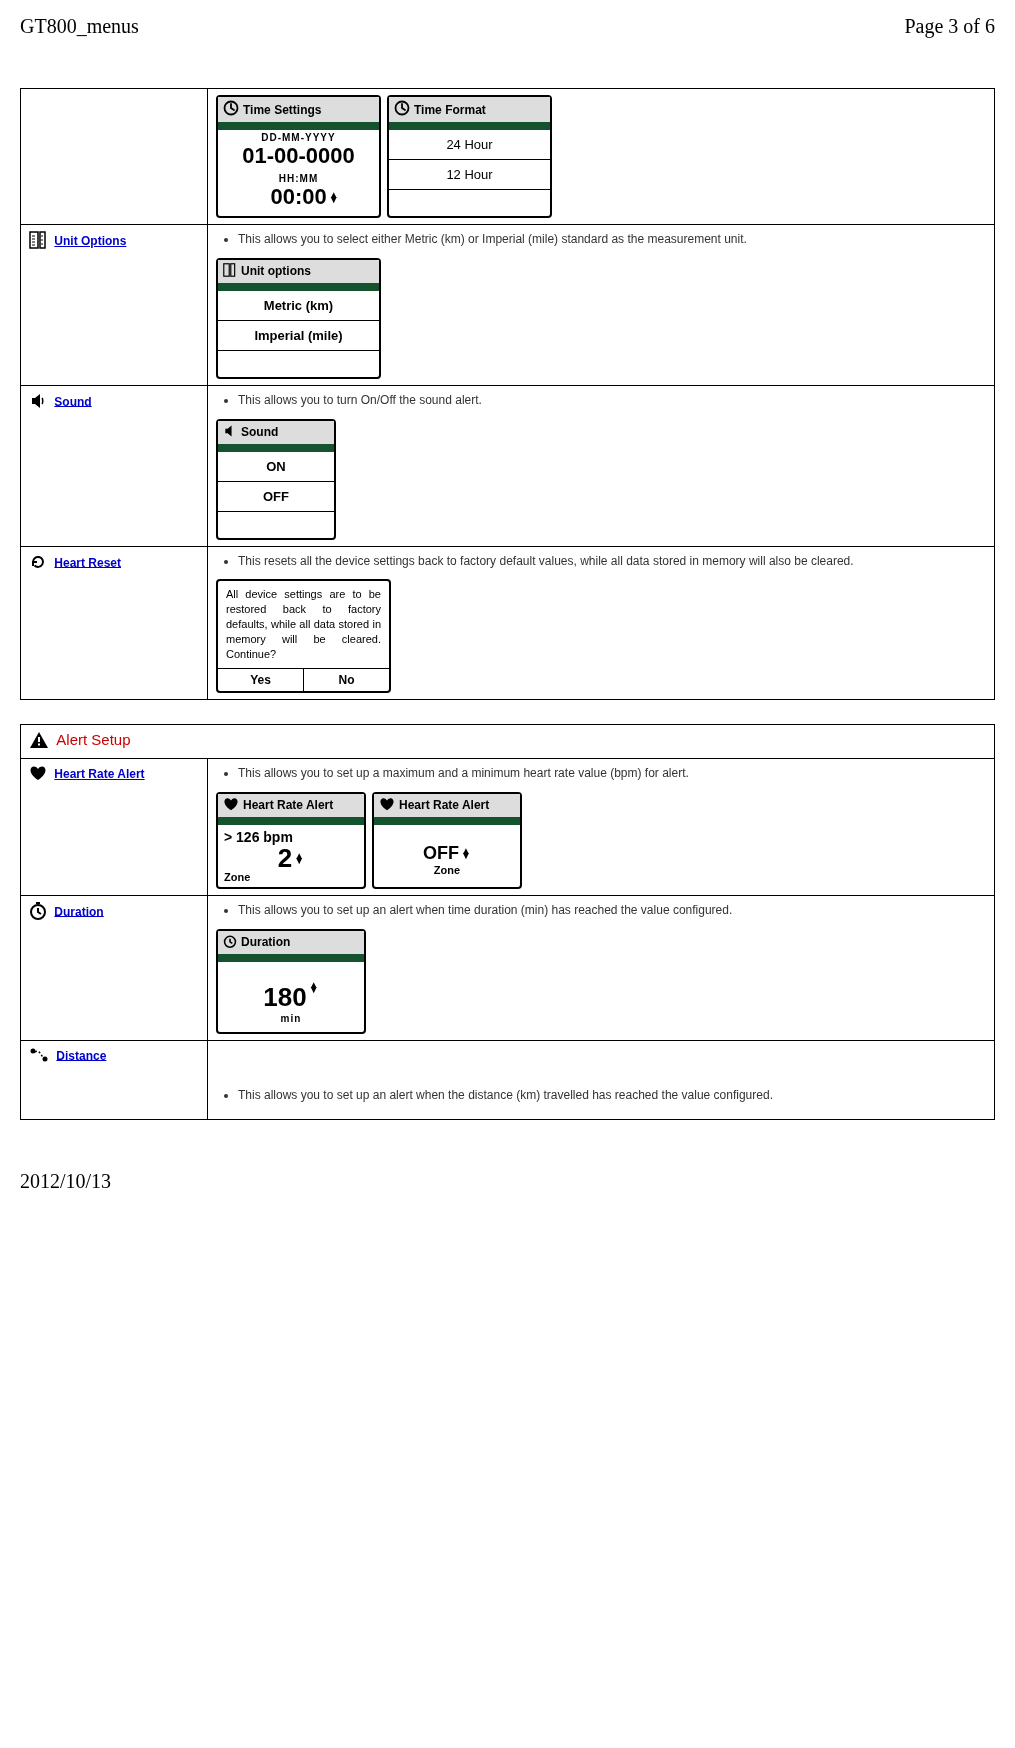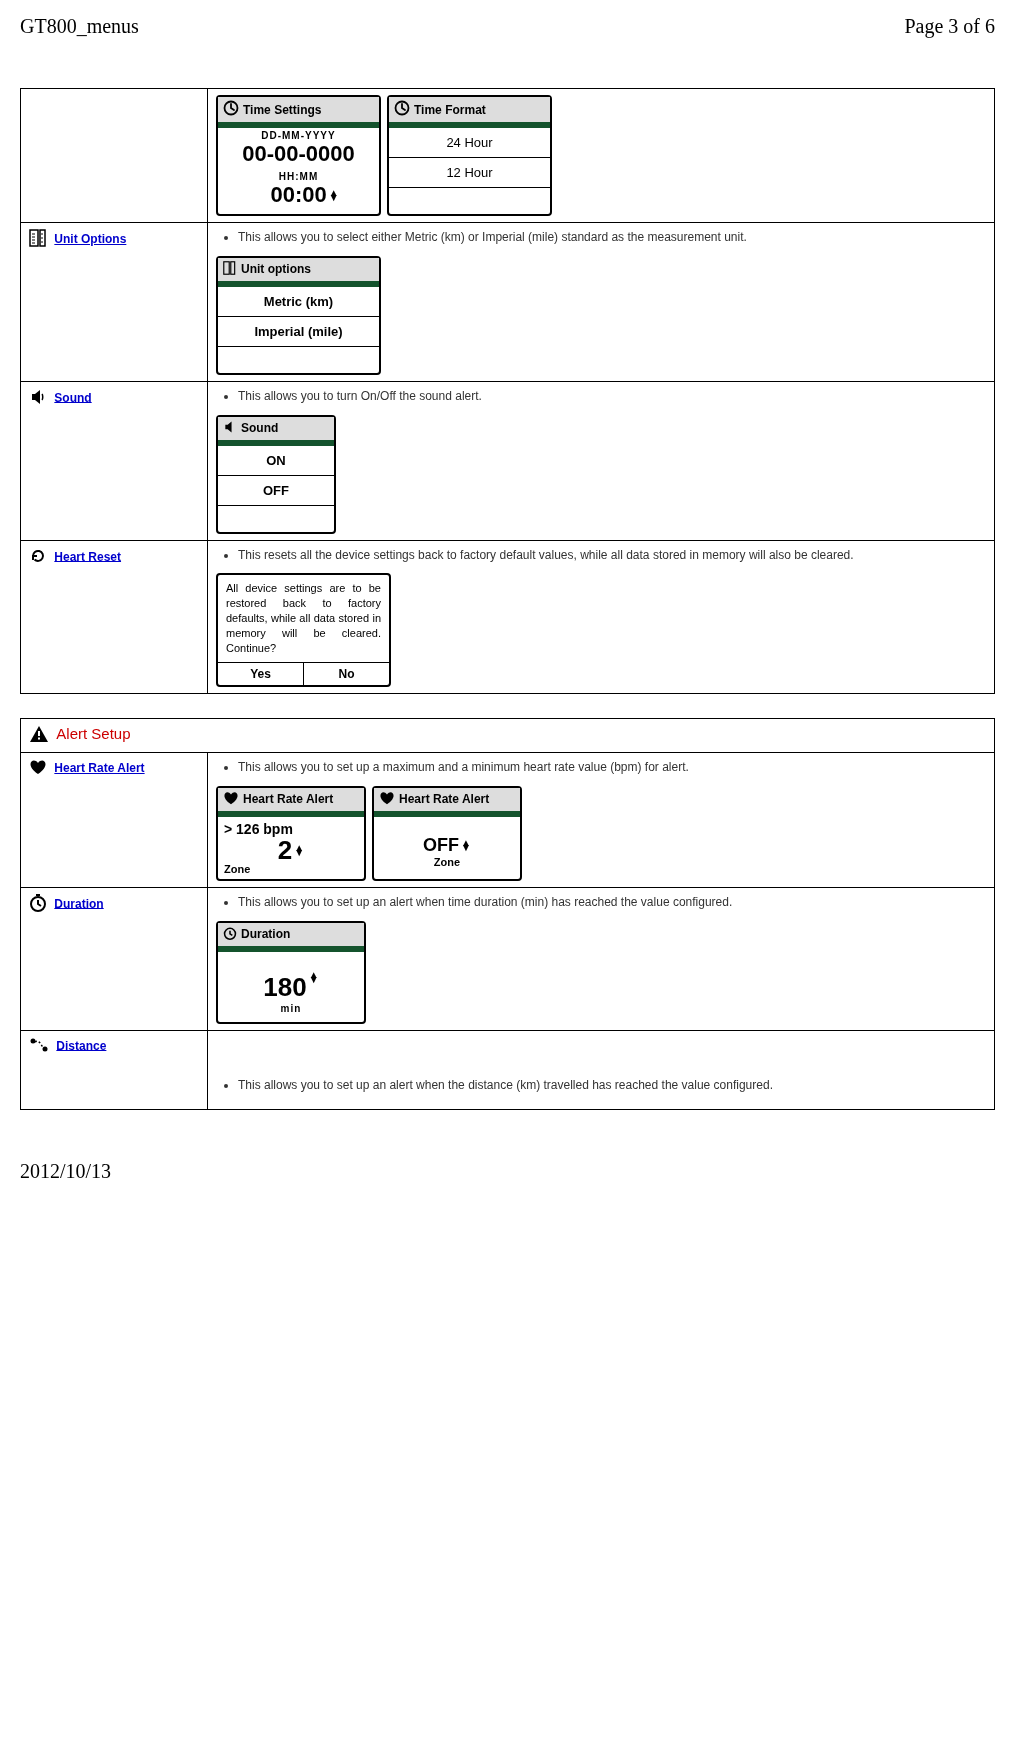--- a/index.html
+++ b/index.html
@@ -71,21 +71,21 @@
     background: #fff;
     width: 165px;
     font-family: "Arial Black", Arial, sans-serif;
     display: flex;
     flex-direction: column;
     box-sizing: border-box;
   }
   .screen.tiny { width: 120px; }
   .screen .titlebar {
     background: #ddd;
-    border-bottom: 6px solid #14532d;
+    border-bottom: 8px solid #14532d;
     display: flex;
     align-items: center;
     padding: 3px 5px;
     font-weight: bold;
     font-size: 12px;
     gap: 4px;
   }
   .screen .titlebar .ticon { flex: 0 0 auto; }
   .screen .body {
     flex: 1;
@@ -175,21 +175,21 @@
             <span class="ticon">
               <svg width="16" height="16" viewBox="0 0 16 16">
                     <circle cx="8" cy="8" r="6.5" fill="none" stroke="#000" stroke-width="1.8"></circle>
                     <path d="M8 4v4l3 2" stroke="#000" stroke-width="1.8" fill="none" stroke-linecap="round"></path>
                   </svg>
             </span>
             <span>Time Settings</span>
           </div>
           <div class="body" style="padding:2px 0 6px;">
             <div class="small center">DD-MM-YYYY</div>
-            <div class="big center">00-00-0000</div>
+            <div class="big center">01-00-0000</div>
             <div class="small center" style="margin-top:4px">HH:MM</div>
             <div class="center" style="display:flex;justify-content:center;align-items:center;padding-left:12px;">
               <span class="big">00:00</span>
               <span class="spinner">▲<br>▼</span>
             </div>
           </div>
         </div>
 
         <div class="screen">
           <div class="titlebar">

